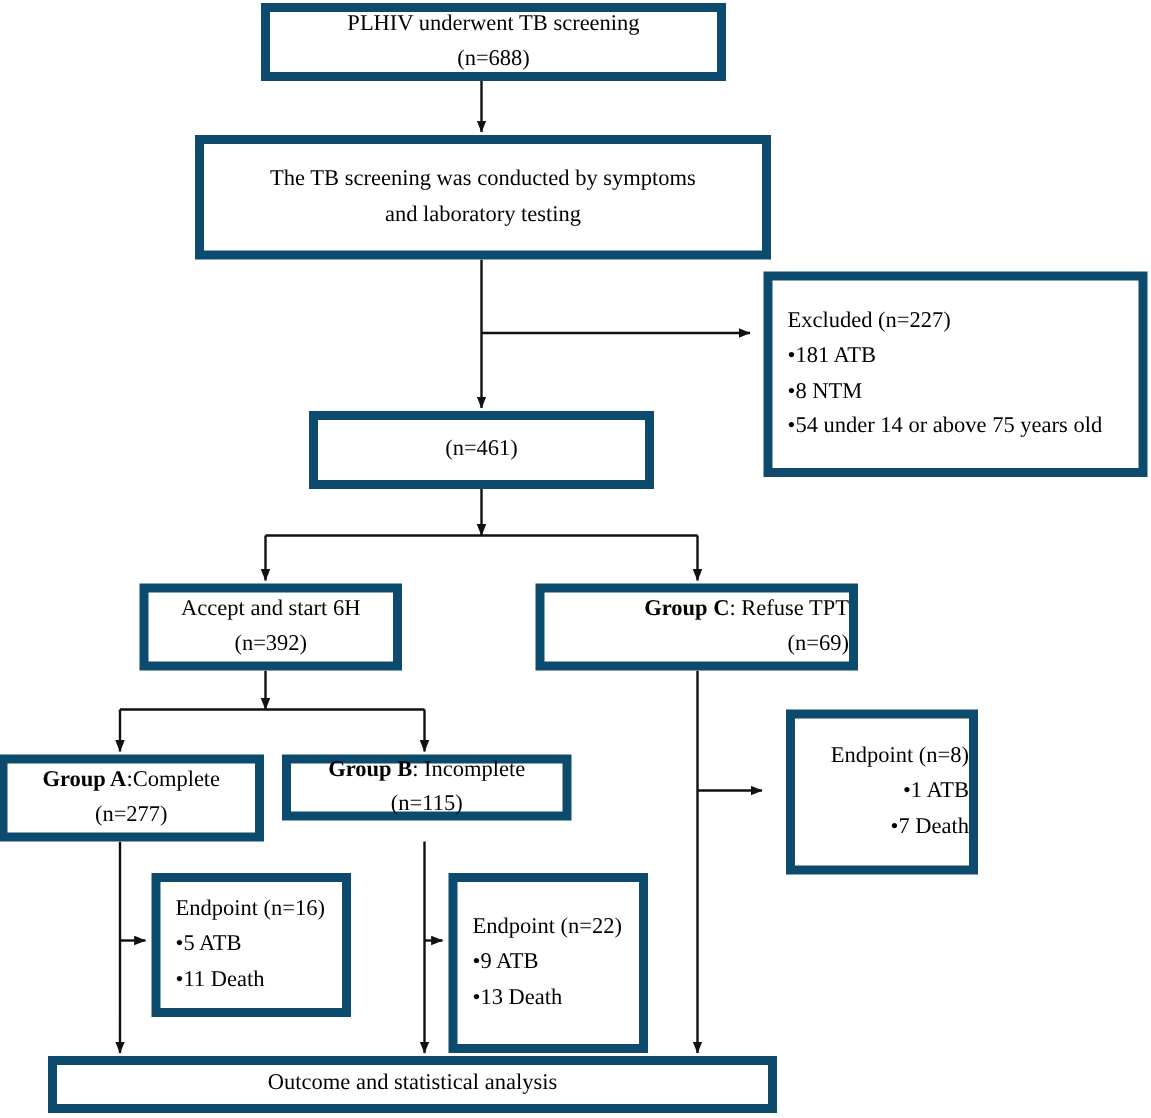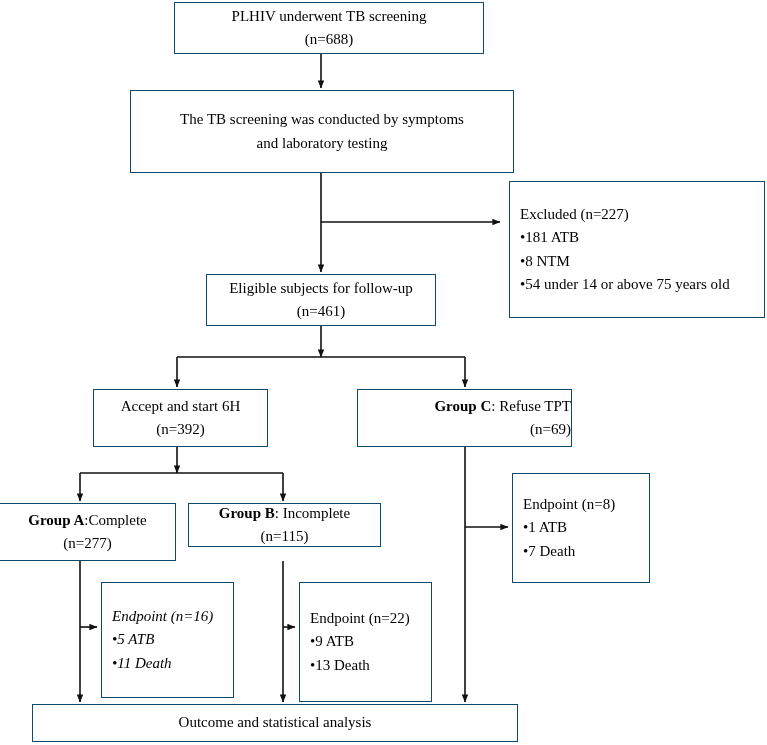--- a/index.html
+++ b/index.html
@@ -19,21 +19,21 @@
     position: absolute;
     left: 0;
     top: 0;
     width: 767px;
     height: 745px;
     pointer-events: none;
   }
   .node {
     position: absolute;
     box-sizing: border-box;
-    border: 1px solid #0c4a6e;
+    border: 6px solid #0c4a6e;
     background: #ffffff;
     color: #000000;
     font-size: 15px;
     line-height: 1.55;
     display: flex;
     flex-direction: column;
     justify-content: center;
   }
   .node.center {
     align-items: center;
@@ -108,21 +108,20 @@
   </div>
 
   <div class="node left" style="left:509px; top:181px; width:256px; height:137px;">
     <span class="line">Excluded (n=227)</span>
     <span class="bullet-line">•181 ATB</span>
     <span class="bullet-line">•8 NTM</span>
     <span class="bullet-line">•54 under 14 or above 75 years old</span>
   </div>
 
   <div class="node center" style="left:206px; top:274px; width:230px; height:52px;">
-    <span class="line">Eligible subjects for follow-up</span>
     <span class="line">(n=461)</span>
   </div>
 
   <div class="node center" style="left:93px; top:389px; width:175px; height:58px;">
     <span class="line">Accept and start 6H</span>
     <span class="line">(n=392)</span>
   </div>
 
   <div class="node center" style="left:357px; top:389px; width:215px; height:58px;align-items:flex-end;">
     <span class="line"><span class="grp-label">Group C</span><span>: Refuse TPT</span></span>
@@ -132,27 +131,27 @@
   <div class="node center" style="left:-1px; top:503px; width:177px; height:58px;">
     <span class="line"><span class="grp-label">Group A</span><span>:Complete</span></span>
     <span class="line">(n=277)</span>
   </div>
 
   <div class="node center" style="left:188px; top:503px; width:193px; height:44px;">
     <span class="line"><span class="grp-label">Group B</span><span>: Incomplete</span></span>
     <span class="line">(n=115)</span>
   </div>
 
-  <div class="node left" style="left:512px; top:473px; width:138px; height:110px;">
+  <div class="node left" style="left:524px; top:473px; width:128px; height:110px;align-items:flex-end;">
     <span class="line">Endpoint (n=8)</span>
     <span class="bullet-line">•1 ATB</span>
     <span class="bullet-line">•7 Death</span>
   </div>
 
-  <div class="node left" style="left:101px; top:582px; width:133px; height:116px;font-style:italic;">
+  <div class="node left" style="left:101px; top:582px; width:133px; height:96px;">
     <span class="line">Endpoint (n=16)</span>
     <span class="bullet-line">•5 ATB</span>
     <span class="bullet-line">•11 Death</span>
   </div>
 
   <div class="node left" style="left:299px; top:582px; width:133px; height:120px;">
     <span class="line">Endpoint (n=22)</span>
     <span class="bullet-line">•9 ATB</span>
     <span class="bullet-line">•13 Death</span>
   </div>

